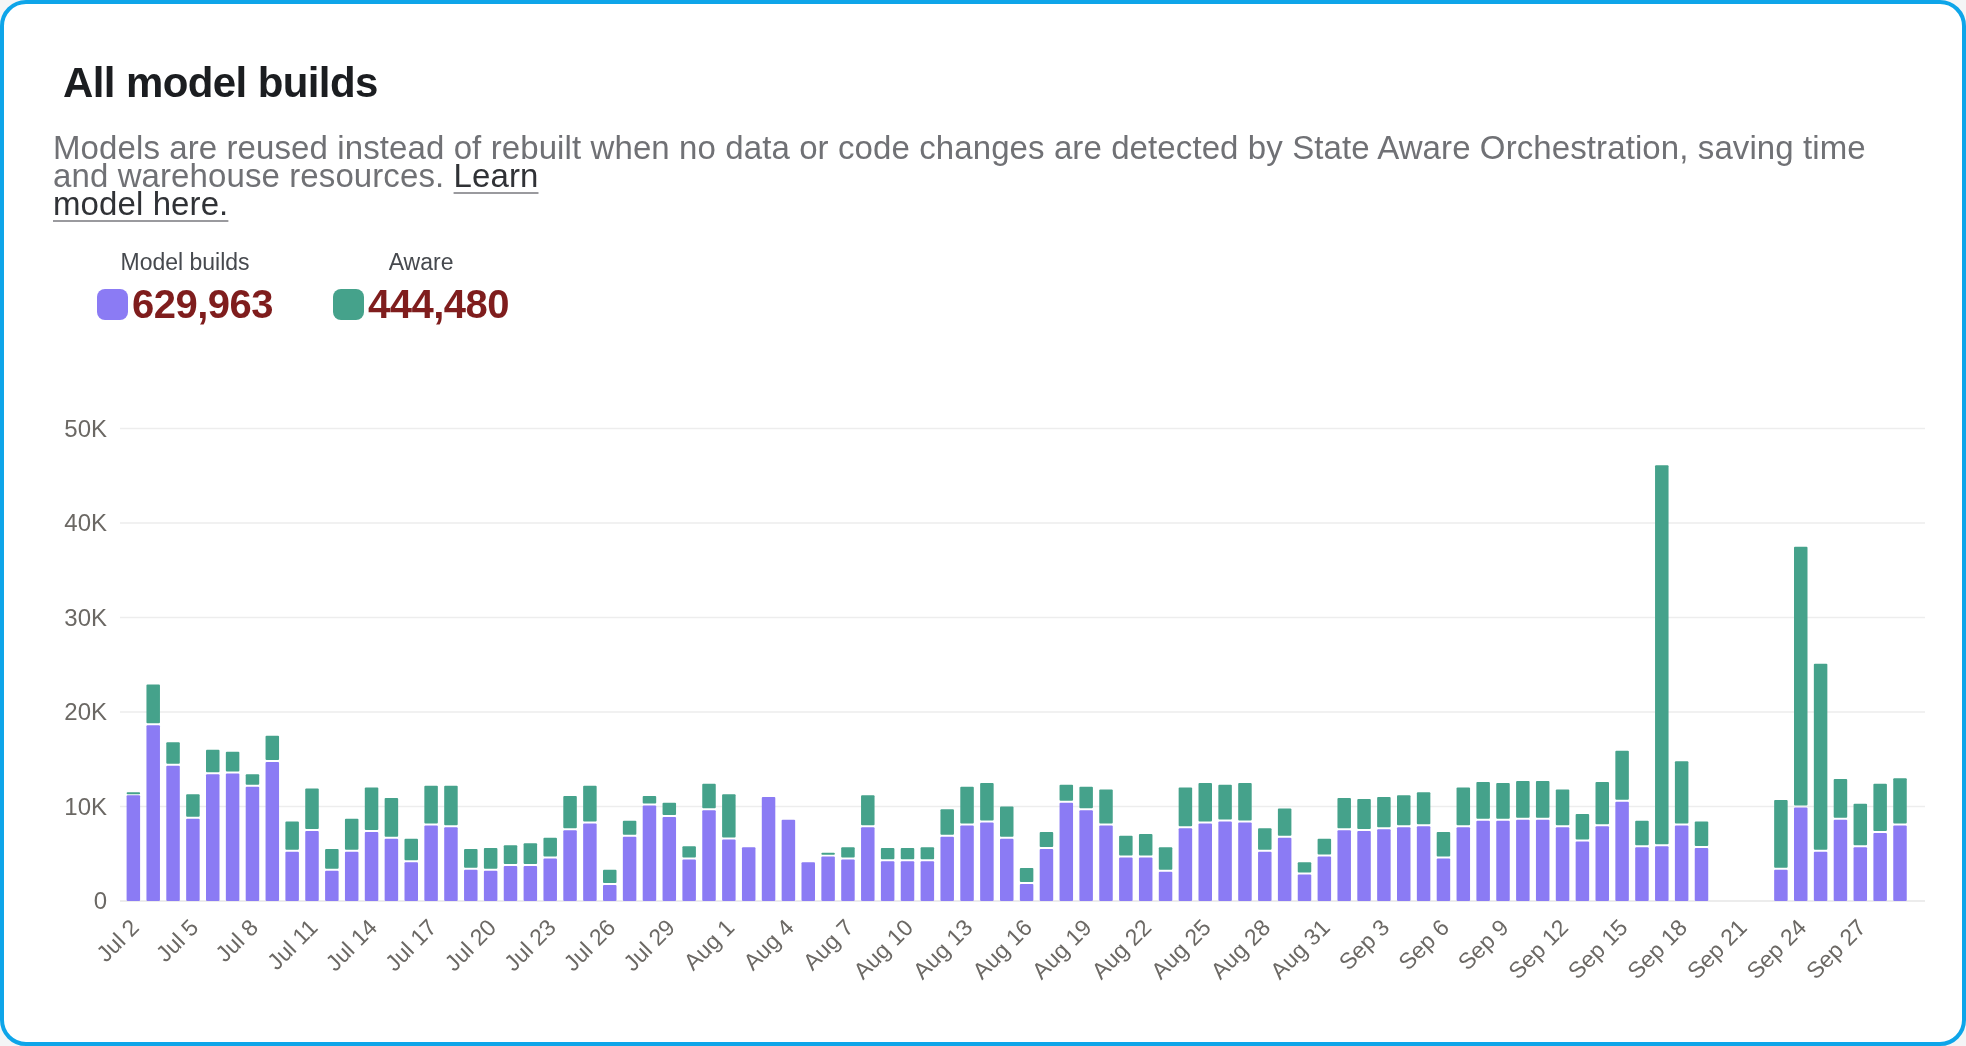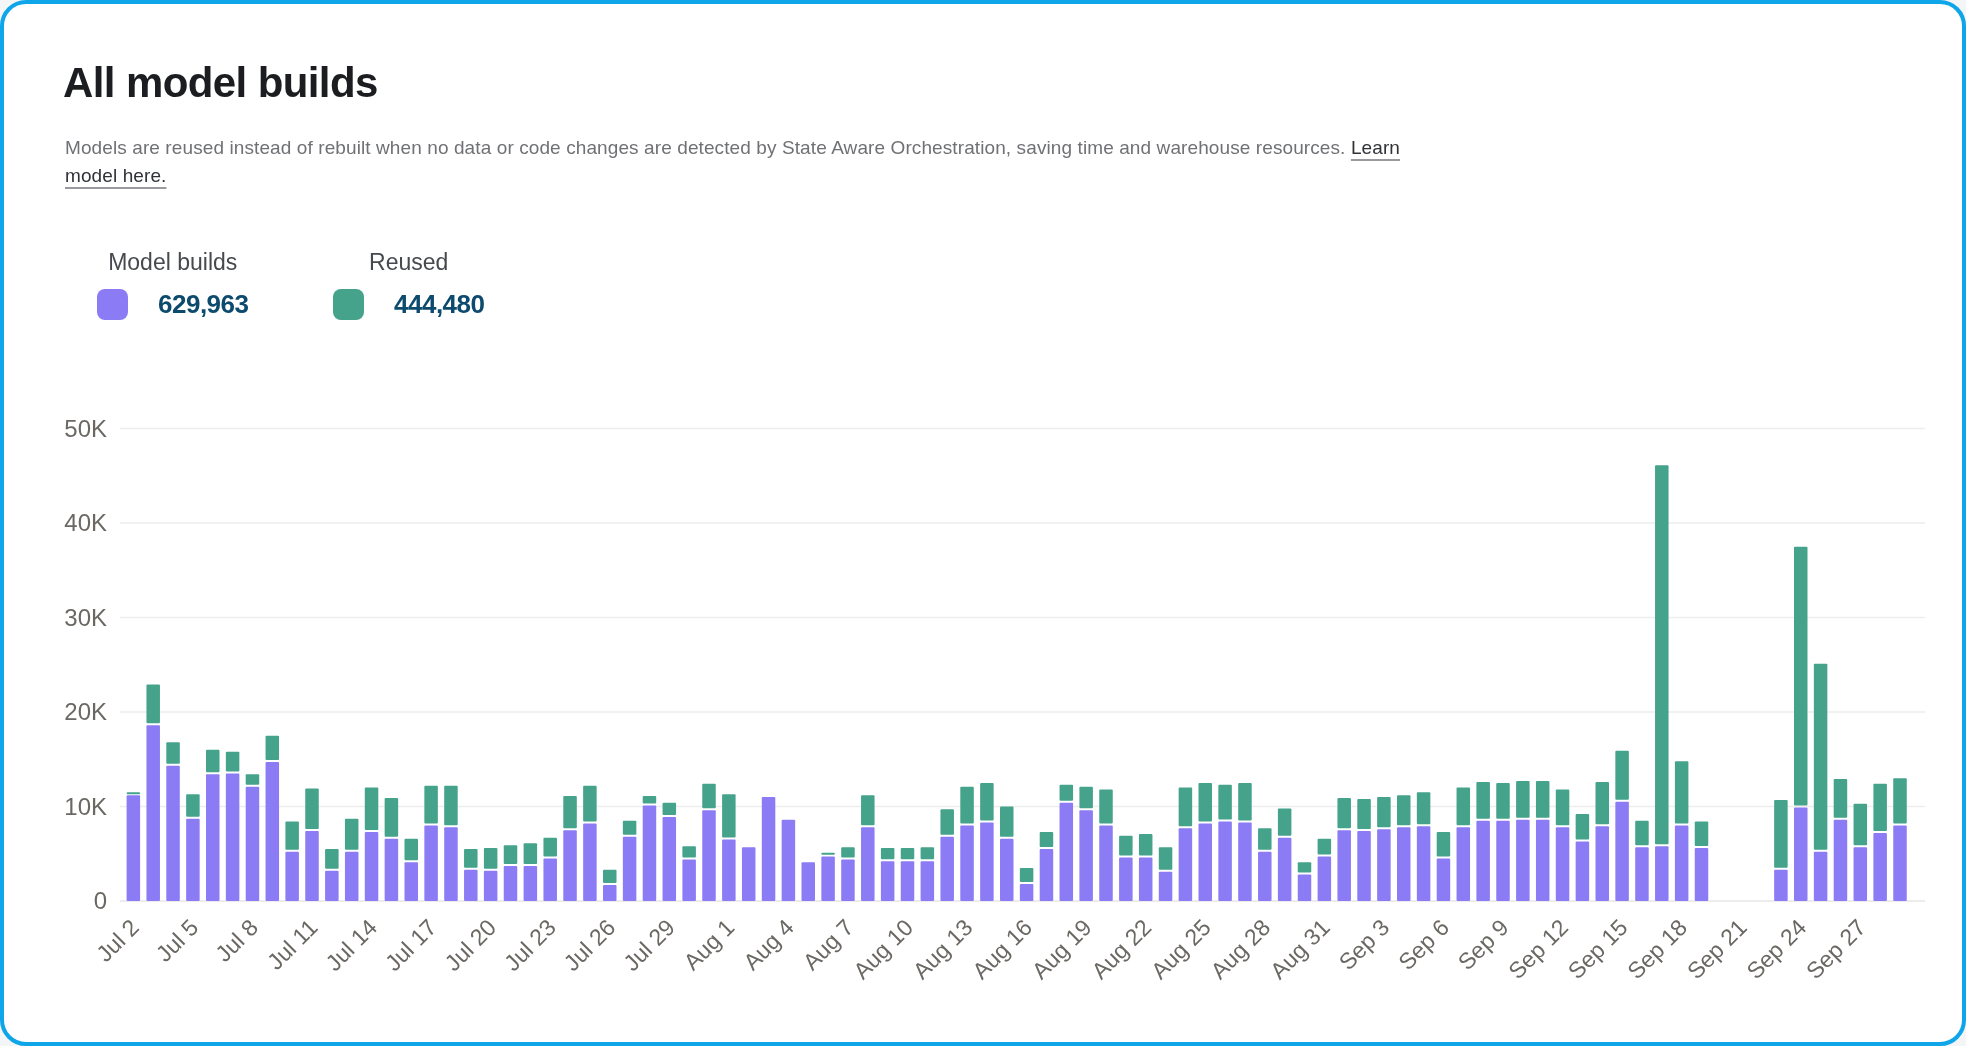--- a/index.html
+++ b/index.html
@@ -13,36 +13,36 @@
     position:absolute;inset:0;background:#ffffff;
     border-radius:26px;border:4px solid #0ea5e9;box-sizing:border-box;
     overflow:hidden;
   }
   .page-title{
     position:absolute;left:59px;top:56px;margin:0;
     font-size:42px;font-weight:700;letter-spacing:-0.6px;color:#1b1d20;
     line-height:1.1;
   }
   .desc{
-    position:absolute;left:61px;top:130px;margin:0;
-    font-size:19px;line-height:28px;color:#707175;letter-spacing:0.1px;
+    position:absolute;left:49px;top:130px;margin:0;
+    font-size:33px;line-height:28px;color:#707175;letter-spacing:0.1px;
     width:1860px;
   }
   .desc a{
     color:#303236;text-decoration:underline;
     text-decoration-color:#9a9a9e;text-underline-offset:5px;text-decoration-thickness:1.5px;
     cursor:pointer;
   }
   .legend{position:absolute;left:93px;top:245px;height:80px;}
   .legend-item{position:absolute;top:0;}
   .legend-label{font-size:23px;color:#46494e;line-height:26px;text-align:center;}
   .legend-value-row{display:flex;align-items:center;margin-top:14px;}
   .swatch{width:31px;height:31px;border-radius:8px;flex:0 0 auto;}
   .legend-value{
-    margin-left:30px;font-size:26px;font-weight:700;color:#0c4a6e;
+    margin-left:4px;font-size:40px;font-weight:700;color:#7f1d1d;
     letter-spacing:-0.5px;line-height:31px;
   }
   svg text{font-family:"Liberation Sans", sans-serif;}
   #chart{position:absolute;left:0;top:0;}
 </style>
 </head>
 <body>
 
 <div class="card">
 
@@ -54,21 +54,21 @@
 
   <div class="legend">
     <div class="legend-item" style="left:0;">
       <div class="legend-label">Model builds</div>
       <div class="legend-value-row">
         <span class="swatch" style="background-color: rgb(139, 123, 244);"></span>
         <span class="legend-value">629,963</span>
       </div>
     </div>
     <div class="legend-item" style="left:236px;">
-      <div class="legend-label">Reused</div>
+      <div class="legend-label">Aware</div>
       <div class="legend-value-row">
         <span class="swatch" style="background-color: rgb(69, 162, 139);"></span>
         <span class="legend-value">444,480</span>
       </div>
     </div>
   </div>
 
   <svg id="chart" width="1966" height="1046" viewBox="0 0 1966 1046">
       <line x1="116" x2="1921" y1="897" y2="897" stroke="#e6e6e6" stroke-width="1.6"></line>
       <text x="103" y="905" text-anchor="end" font-size="24" fill="#6b6864">0</text>

